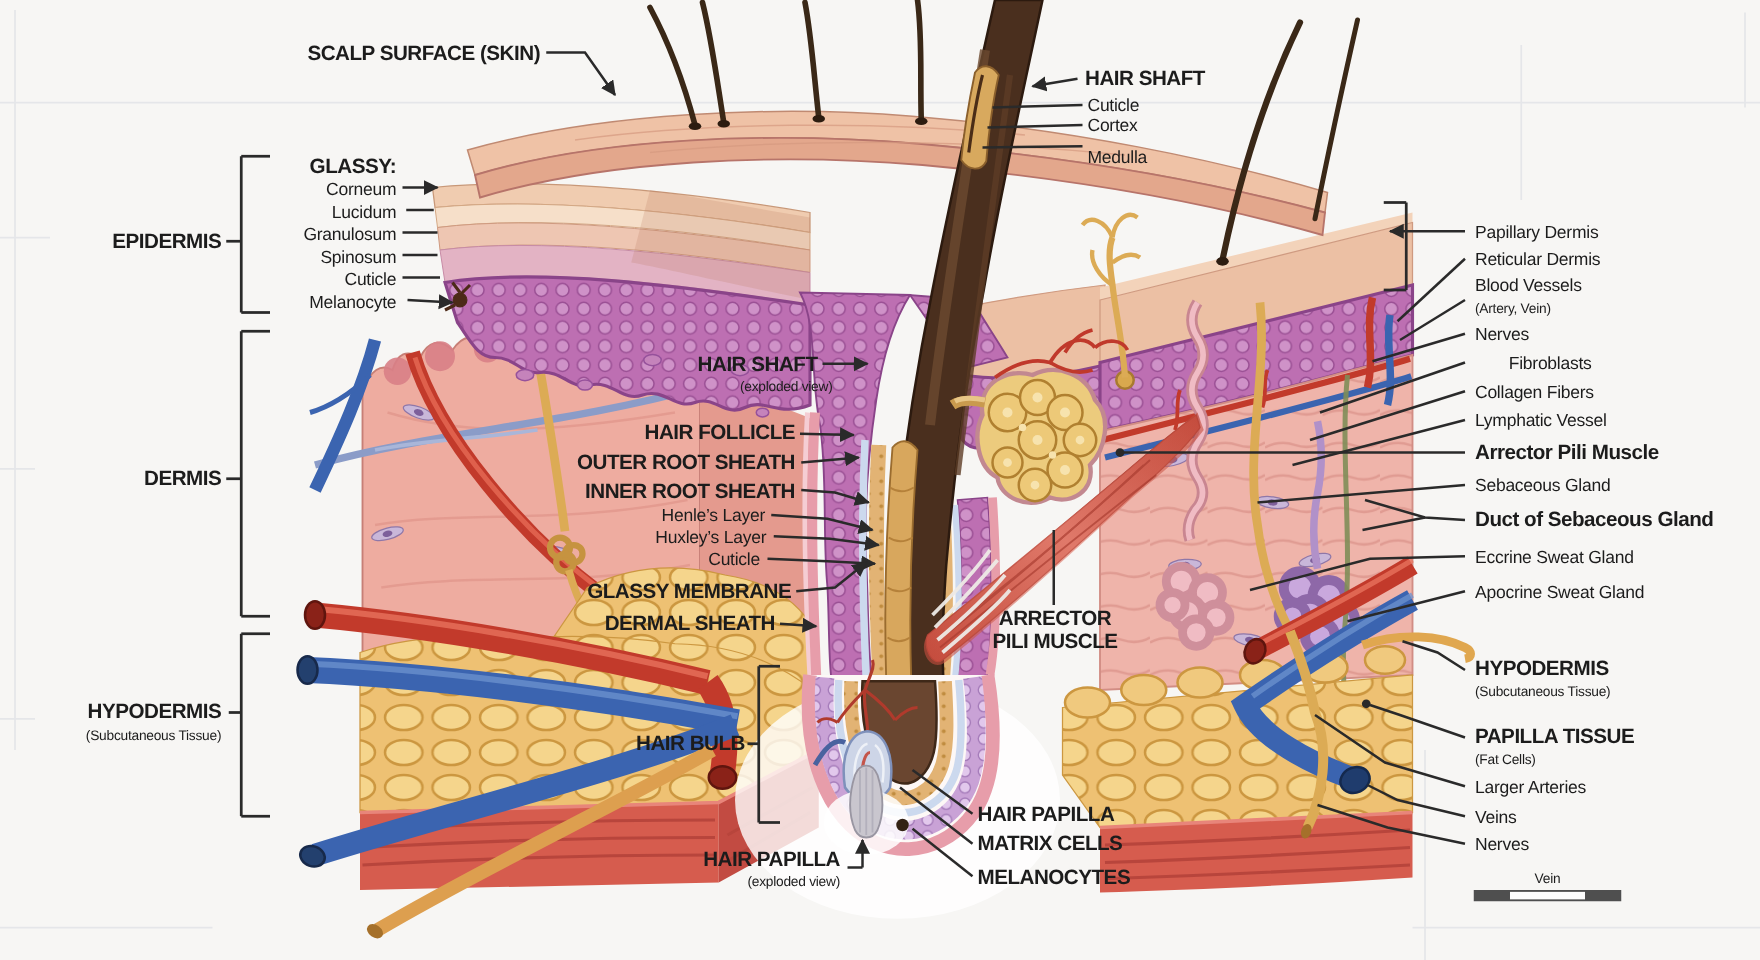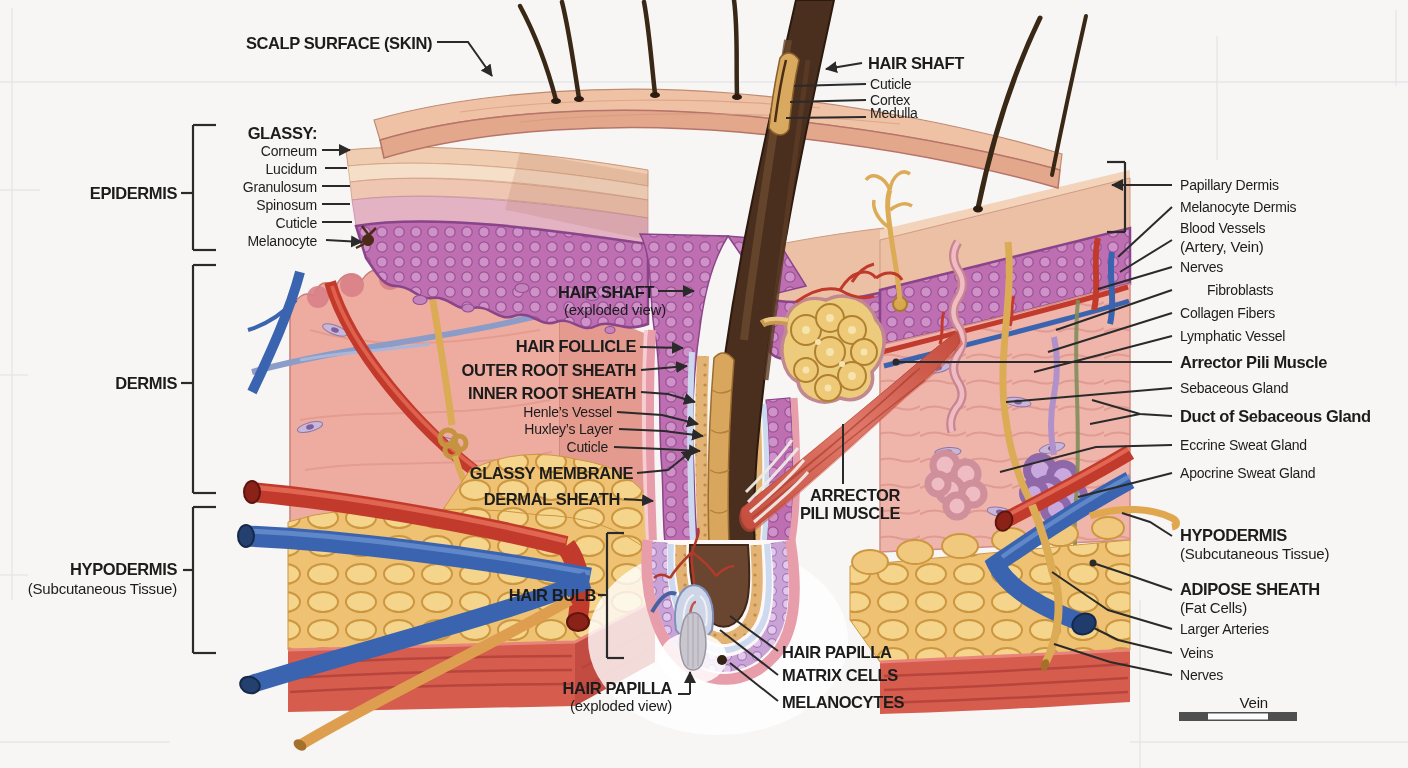--- a/index.html
+++ b/index.html
@@ -8,23 +8,23 @@
     --fat-yellow:#eec173; --muscle-red:#d65c4e; --epidermis-purple:#bd6fb2;
     --dermis-pink:#efb4aa; --skin-tan:#ecc0a4; --hair-brown:#4a2f1e;
   }
   html,body{margin:0;padding:0;}
   body{width:1408px;height:768px;position:relative;background:var(--background);
        overflow:hidden;font-family:"Liberation Sans",sans-serif;}
   svg{position:absolute;left:0;top:0;}
   .lbl{position:absolute;white-space:nowrap;color:var(--label-text);line-height:18px;z-index:5;}
   .b{font-weight:700;font-size:16.5px;letter-spacing:-0.4px;}
   .r{font-weight:400;font-size:14px;letter-spacing:-0.2px;}
-  .s{font-weight:400;font-size:15px;letter-spacing:-0.2px;}
+  .s{font-weight:400;font-size:11px;letter-spacing:-0.2px;}
   .ra{text-align:center;}
-  .ctr{text-align:right;}
+  .ctr{text-align:center;}
   
   .ln{stroke:var(--leader-line);stroke-width:2;fill:none;}
   .br{stroke:var(--leader-line);stroke-width:2.2;fill:none;}
   .art{stroke:var(--artery-red);fill:none;}
   .vei{stroke:var(--vein-blue);fill:none;}
   .ner{stroke:var(--nerve-yellow);fill:none;}
   .hairln{stroke:#3a2817;fill:none;stroke-linecap:round;}
 </style>
 </head>
 <body>
@@ -534,55 +534,55 @@
 <div class="lbl r ra" style="right:1091px;top:214px">Cuticle</div>
 <div class="lbl r ra" style="right:1091px;top:232px">Melanocyte</div>
 <div class="lbl b ra" style="right:1231px;top:184px">EPIDERMIS</div>
 <div class="lbl b ra" style="right:1231px;top:374px">DERMIS</div>
 <div class="lbl b ra" style="right:1231px;top:560px">HYPODERMIS</div>
 <div class="lbl s ra" style="right:1231px;top:580px">(Subcutaneous Tissue)</div>
 
 <div class="lbl b" style="left:868px;top:54px">HAIR SHAFT</div>
 <div class="lbl r" style="left:870px;top:75px">Cuticle</div>
 <div class="lbl r" style="left:870px;top:91px">Cortex</div>
-<div class="lbl r" style="left:870px;top:104px">Medulla</div>
+<div class="lbl r" style="left:870px;top:116px">Medulla</div>
 
 <div class="lbl b ra" style="right:754px;top:283px">HAIR SHAFT</div>
 <div class="lbl s ra" style="right:742px;top:301px">(exploded view)</div>
 <div class="lbl b ra" style="right:772px;top:337px">HAIR FOLLICLE</div>
 <div class="lbl b ra" style="right:772px;top:361px">OUTER ROOT SHEATH</div>
 <div class="lbl b ra" style="right:772px;top:384px">INNER ROOT SHEATH</div>
-<div class="lbl r ra" style="right:796px;top:403px">Henle’s Vessel</div>
+<div class="lbl r ra" style="right:796px;top:403px">Henle’s Layer</div>
 <div class="lbl r ra" style="right:795px;top:420px">Huxley’s Layer</div>
 <div class="lbl r ra" style="right:800px;top:438px">Cuticle</div>
 <div class="lbl b ra" style="right:775px;top:464px">GLASSY MEMBRANE</div>
 <div class="lbl b ra" style="right:788px;top:490px">DERMAL SHEATH</div>
 <div class="lbl b ra" style="right:812px;top:586px">HAIR BULB</div>
 <div class="lbl b ra" style="right:736px;top:679px">HAIR PAPILLA</div>
 <div class="lbl s ra" style="right:736px;top:697px">(exploded view)</div>
 <div class="lbl b ctr" style="left:788px;width:112px;top:486px">ARRECTOR</div>
 <div class="lbl b ctr" style="left:788px;width:112px;top:504px">PILI MUSCLE</div>
 <div class="lbl b" style="left:782px;top:643px">HAIR PAPILLA</div>
 <div class="lbl b" style="left:782px;top:666px">MATRIX CELLS</div>
 <div class="lbl b" style="left:782px;top:693px">MELANOCYTES</div>
 
 <div class="lbl r" style="left:1180px;top:176px">Papillary Dermis</div>
-<div class="lbl r" style="left:1180px;top:198px">Melanocyte Dermis</div>
+<div class="lbl r" style="left:1180px;top:198px">Reticular Dermis</div>
 <div class="lbl r" style="left:1180px;top:219px">Blood Vessels</div>
 <div class="lbl s" style="left:1180px;top:238px">(Artery, Vein)</div>
 <div class="lbl r" style="left:1180px;top:258px">Nerves</div>
 <div class="lbl r" style="left:1207px;top:281px">Fibroblasts</div>
 <div class="lbl r" style="left:1180px;top:304px">Collagen Fibers</div>
 <div class="lbl r" style="left:1180px;top:327px">Lymphatic Vessel</div>
 <div class="lbl b" style="left:1180px;top:353px">Arrector Pili Muscle</div>
 <div class="lbl r" style="left:1180px;top:379px">Sebaceous Gland</div>
 <div class="lbl b" style="left:1180px;top:407px">Duct of Sebaceous Gland</div>
 <div class="lbl r" style="left:1180px;top:436px">Eccrine Sweat Gland</div>
 <div class="lbl r" style="left:1180px;top:464px">Apocrine Sweat Gland</div>
 <div class="lbl b" style="left:1180px;top:526px">HYPODERMIS</div>
 <div class="lbl s" style="left:1180px;top:545px">(Subcutaneous Tissue)</div>
-<div class="lbl b" style="left:1180px;top:580px">ADIPOSE SHEATH</div>
+<div class="lbl b" style="left:1180px;top:580px">PAPILLA TISSUE</div>
 <div class="lbl s" style="left:1180px;top:599px">(Fat Cells)</div>
 <div class="lbl r" style="left:1180px;top:620px">Larger Arteries</div>
 <div class="lbl r" style="left:1180px;top:644px">Veins</div>
 <div class="lbl r" style="left:1180px;top:666px">Nerves</div>
 
 <div class="lbl s ctr" style="left:1208px;width:60px;top:694px">Vein</div>
 
 </body></html>

